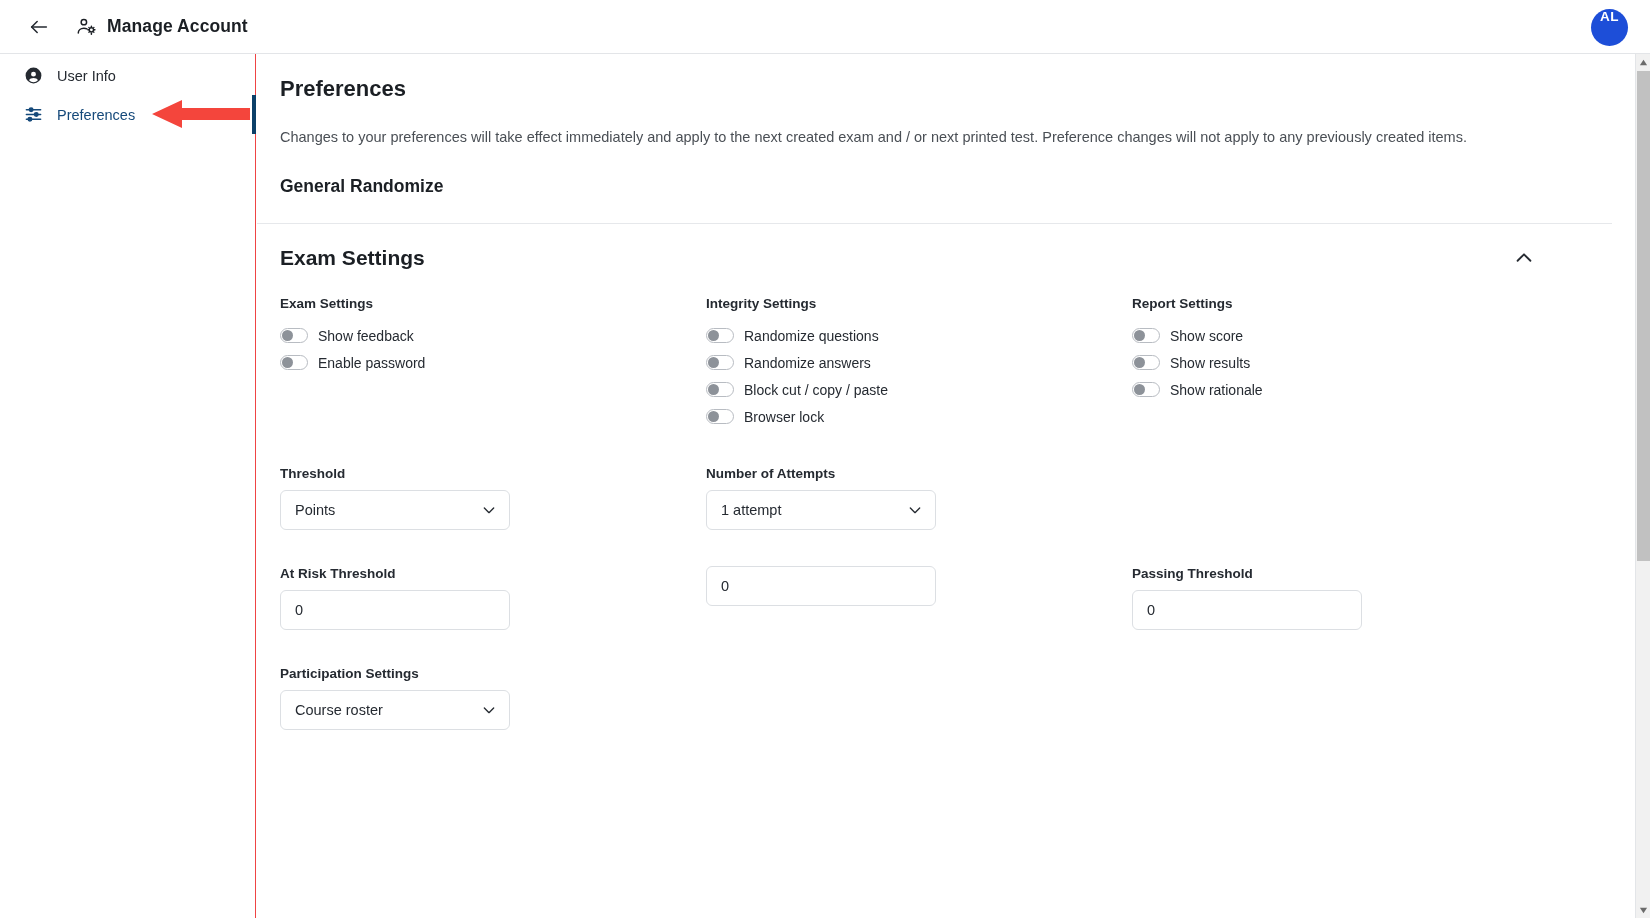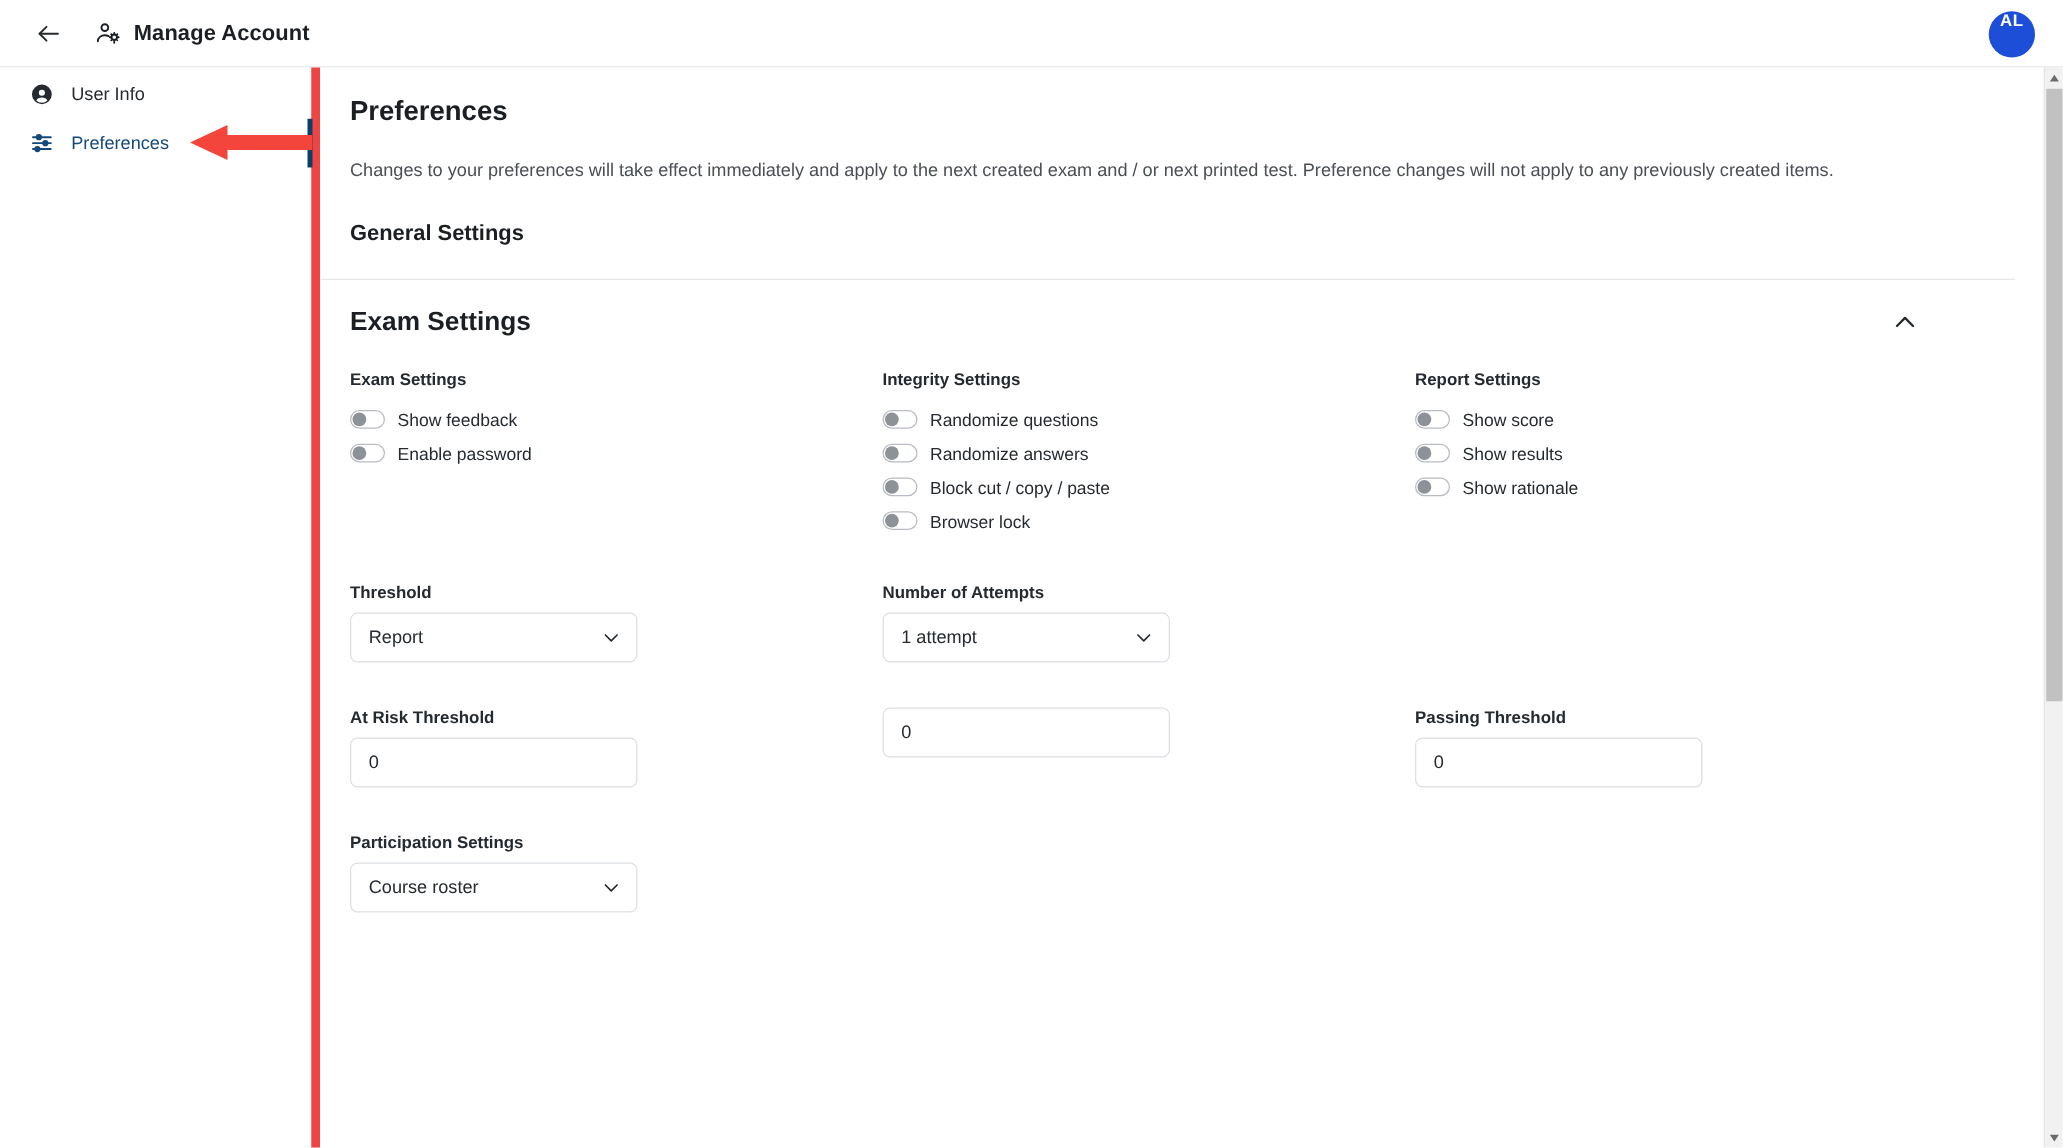--- a/index.html
+++ b/index.html
@@ -41,21 +41,21 @@
     display: flex; align-items: flex-start; justify-content: center;
     font-size: 13.5px; font-weight: bold; letter-spacing: .4px;
     cursor: pointer;
   }
 
   
   .sidebar {
     position: absolute; top: 54px; left: 0;
     width: 256px; height: 864px;
     background: #ffffff;
-    border-right: 7px solid #ef4444;
+    border-right: 1px solid #ef4444;
   }
   .nav-item {
     display: flex; align-items: center; gap: 14px;
     height: 39px; padding-left: 24px;
     font-size: 14.5px;
     cursor: pointer;
     position: relative;
   }
   .nav-item.first { margin-top: 2px; }
   .nav-item .nav-label { color: #252a31; }
@@ -254,21 +254,21 @@
   <polygon points="0,16 30,2 30,10 98,10 98,22 30,22 30,30" fill="#f4453c"></polygon>
 </svg>
 
 <div class="content">
   <div class="inner">
 
     <h1 class="section-head">Preferences</h1>
 
     <p class="intro">Changes to your preferences will take effect immediately and apply to the next created exam and / or next printed test. Preference changes will not apply to any previously created items.</p>
 
-    <h2 class="sub-head">General Settings</h2>
+    <h2 class="sub-head">General Randomize</h2>
 
 
     <div class="divider"></div>
 
     <div class="exam-header">
       <h2>Exam Settings</h2>
       <div class="collapse-btn">
         <svg viewBox="0 0 24 24" fill="none" stroke="#252a31" stroke-width="2" stroke-linecap="round" stroke-linejoin="round">
           <polyline points="5,15 12,8 19,15"></polyline>
         </svg>
@@ -341,21 +341,21 @@
             </span>
           <span class="toggle-label">Show rationale</span>
         </div>
       </div>
     </div>
 
     <div class="fields-row">
       <div class="fcol">
         <div class="field-label">Threshold</div>
         <div class="select-box sel-w230">
-          <span>Report</span>
+          <span>Points</span>
           <svg class="chev" viewBox="0 0 24 24" fill="none" stroke="#252a31" stroke-width="2" stroke-linecap="round" stroke-linejoin="round">
             <polyline points="5,9 12,16 19,9"></polyline>
           </svg>
         </div>
       </div>
       <div class="fcol">
         <div class="field-label">Number of Attempts</div>
         <div class="select-box sel-w230">
           <span>1 attempt</span>
           <svg class="chev" viewBox="0 0 24 24" fill="none" stroke="#252a31" stroke-width="2" stroke-linecap="round" stroke-linejoin="round">

